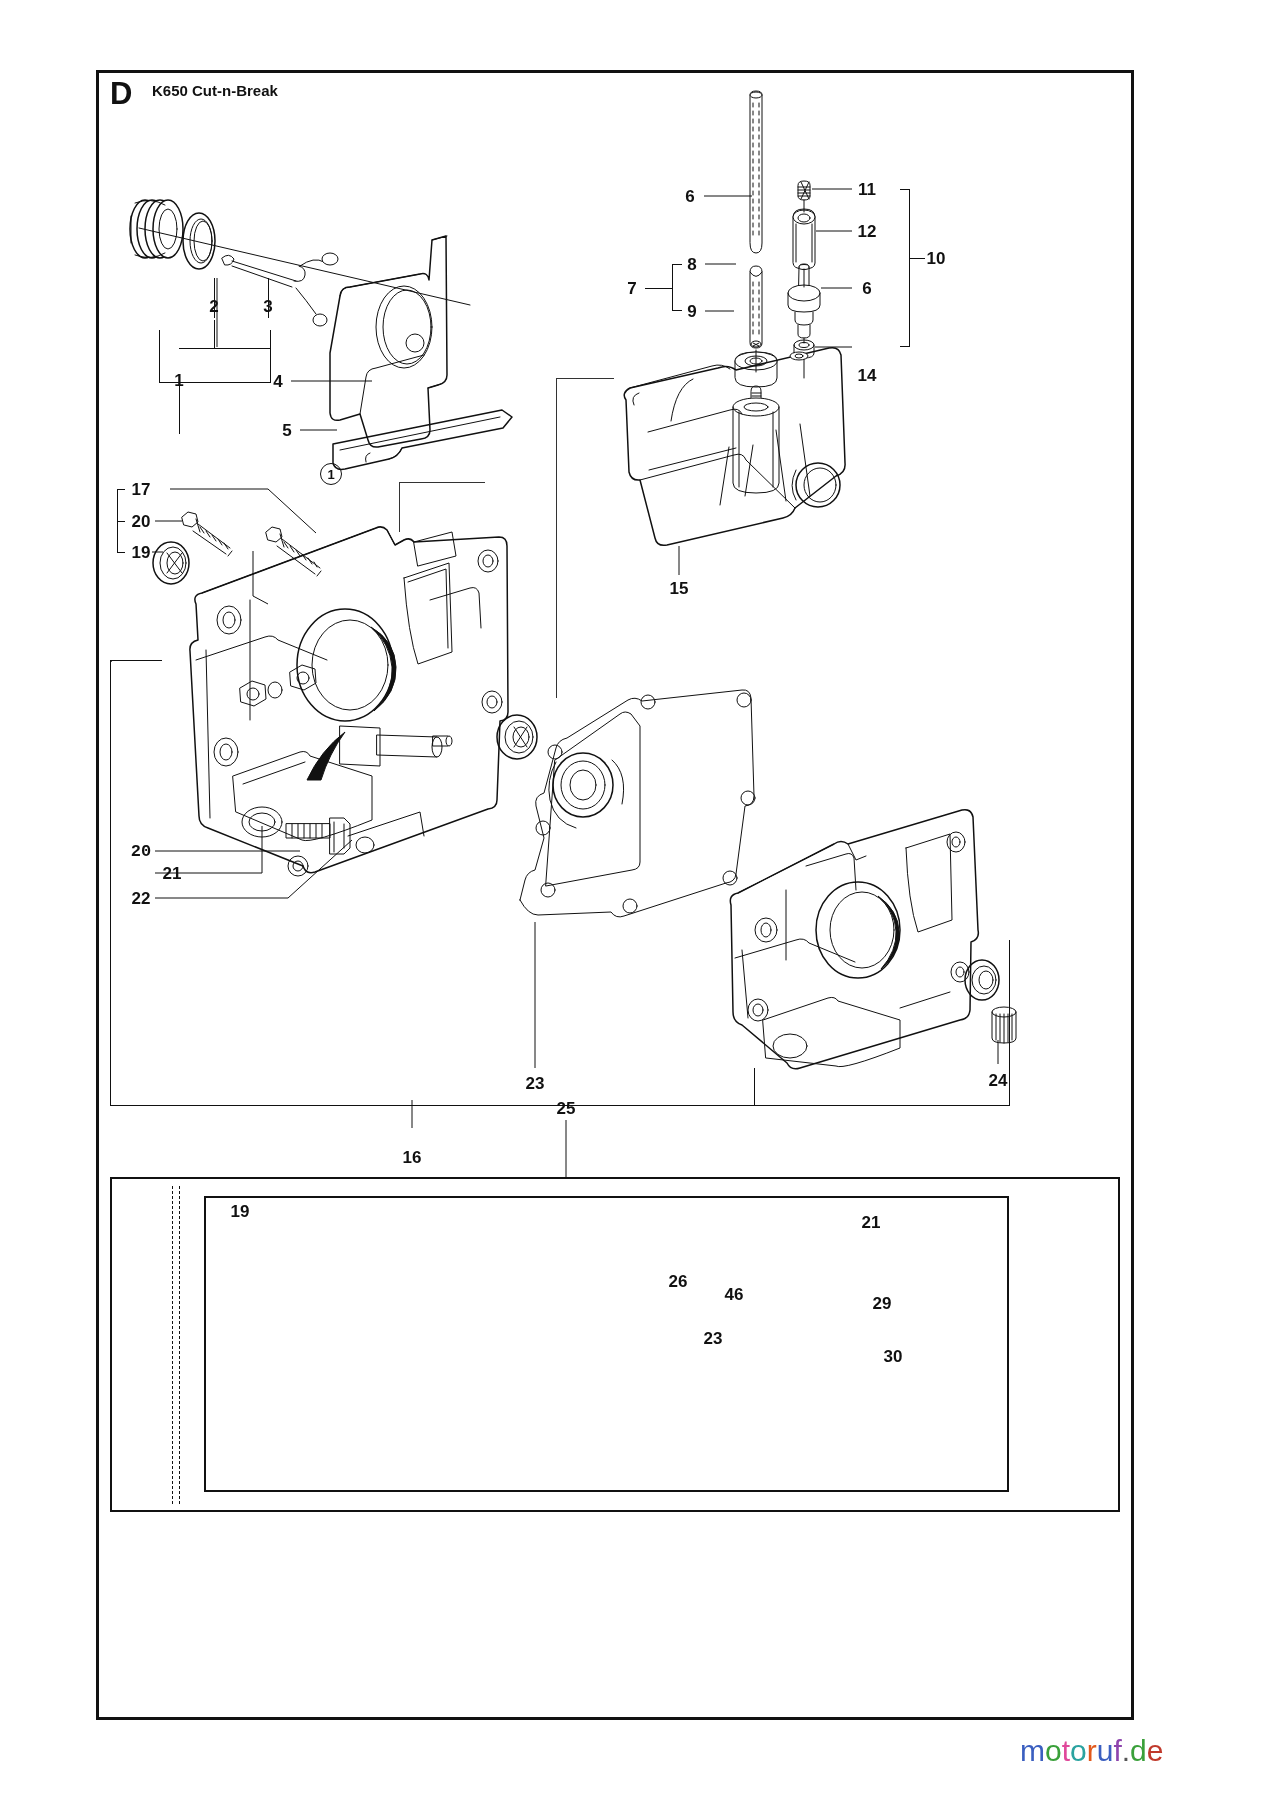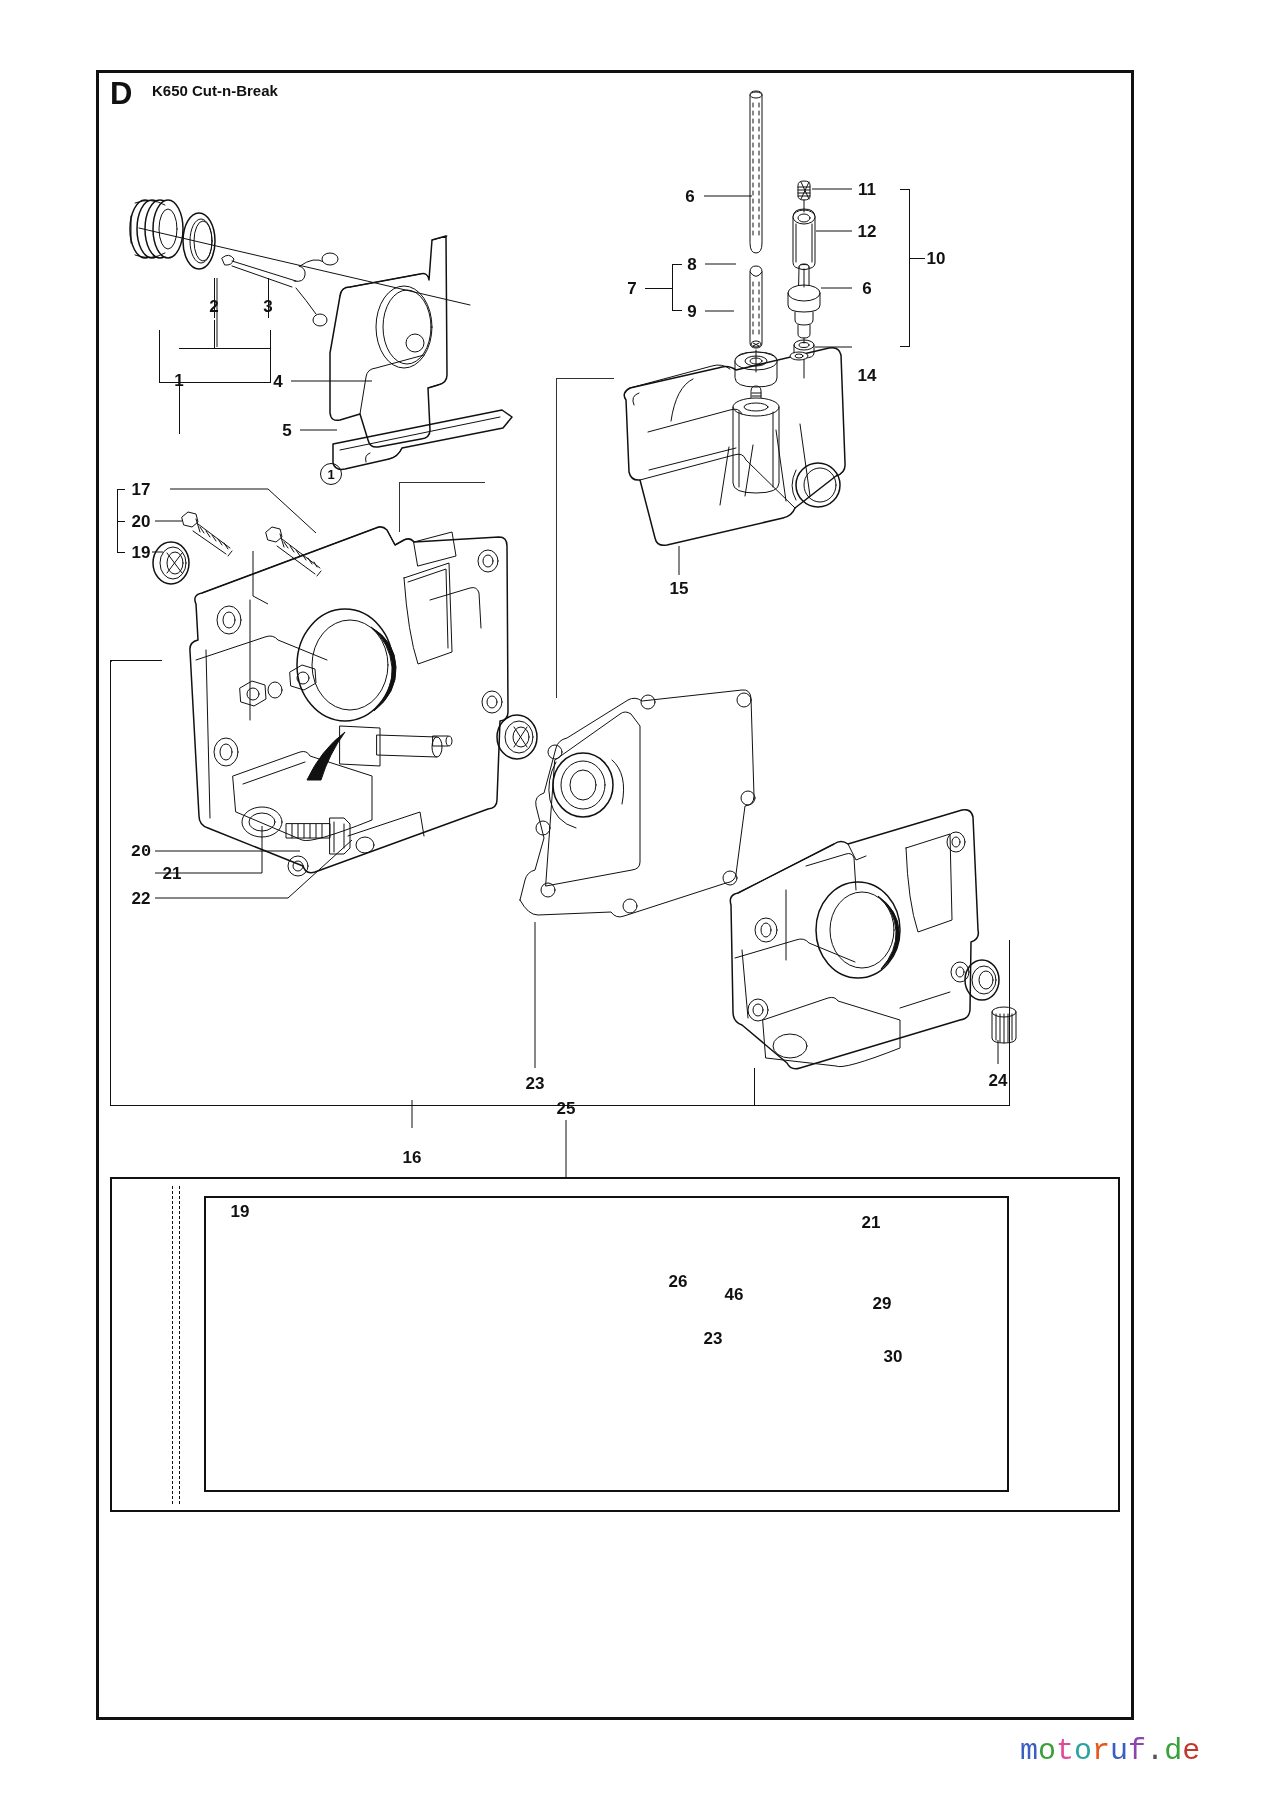--- a/index.html
+++ b/index.html
@@ -53,21 +53,21 @@
   svg{position:absolute;left:0;top:0;overflow:visible;}
   .art{fill:none;stroke:#111;stroke-width:1.5;stroke-linejoin:round;stroke-linecap:round;}
   .art-t{fill:none;stroke:#111;stroke-width:1;stroke-linejoin:round;stroke-linecap:round;}
   .art-f{fill:#fff;stroke:#111;stroke-width:1.5;stroke-linejoin:round;}
   .art-ft{fill:#fff;stroke:#111;stroke-width:1;stroke-linejoin:round;}
   .art-b{fill:#111;stroke:#111;stroke-width:1;}
   .gsk{fill:none;stroke:#111;stroke-width:3.4;stroke-linejoin:round;stroke-linecap:round;}
   .gskt{fill:none;stroke:#111;stroke-width:2.2;stroke-linejoin:round;}
 
   
-  .wm{position:absolute;left:1020px;top:1734px;font-family:Liberation Mono, monospace;
+  .wm{position:absolute;left:1020px;top:1734px;font-family:Liberation Sans, sans-serif;
       font-size:30px;letter-spacing:0px;white-space:nowrap;}
   .wm span{display:inline-block;}
 </style>
 </head>
 <body>
 
 <div id="page">
 
   <div class="frame"></div>
 

